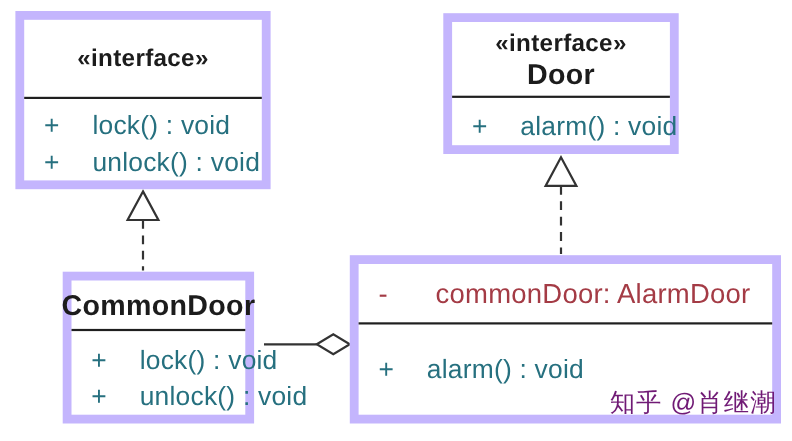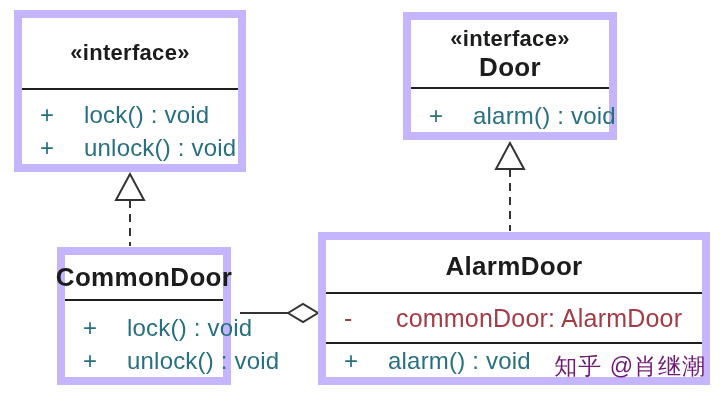--- a/index.html
+++ b/index.html
@@ -172,23 +172,20 @@
         <span class="sig">lock() : void</span>
       </div>
       <div class="member-row method-row">
         <span class="vis">+</span>
         <span class="sig">unlock() : void</span>
       </div>
     </div>
   </div>
 
   <div class="uml-class" id="box-alarmdoor">
-    <div class="compartment title-compartment">
-      <div class="classname">AlarmDoor</div>
-    </div>
     <div class="compartment attributes-compartment">
       <div class="member-row attribute-row">
         <span class="vis">-</span>
         <span class="sig">commonDoor: AlarmDoor</span>
       </div>
     </div>
     <div class="compartment methods-compartment">
       <div class="member-row method-row">
         <span class="vis">+</span>
         <span class="sig">alarm() : void</span>

